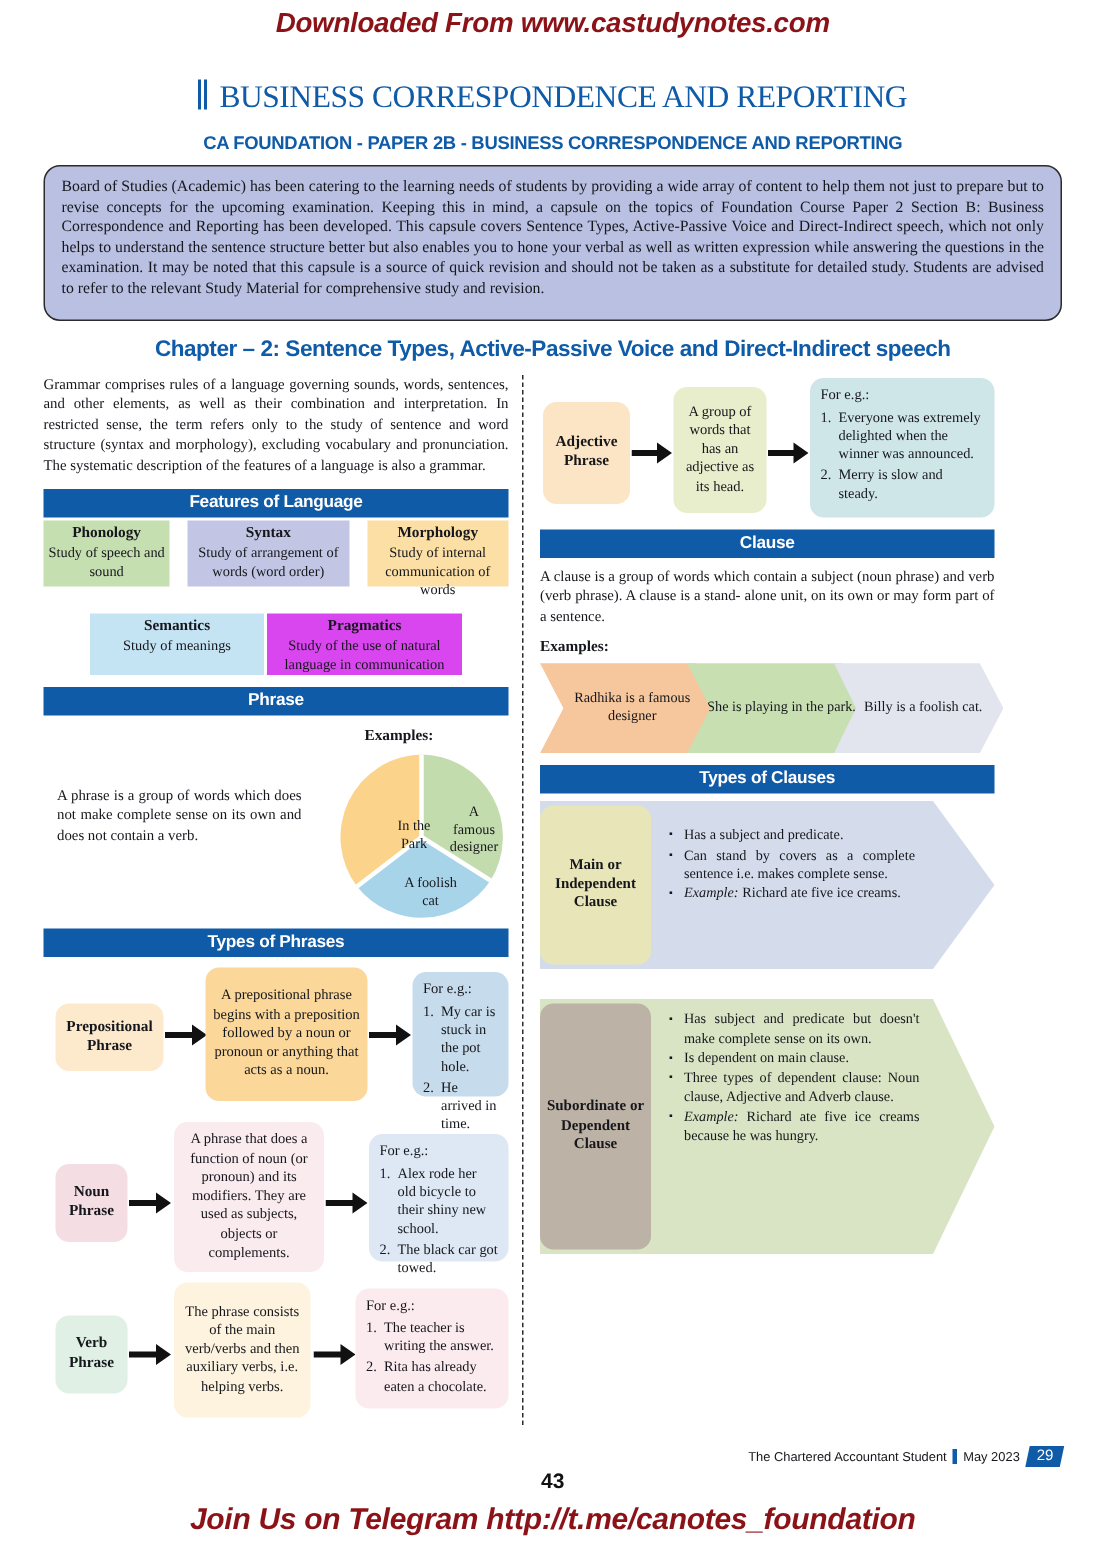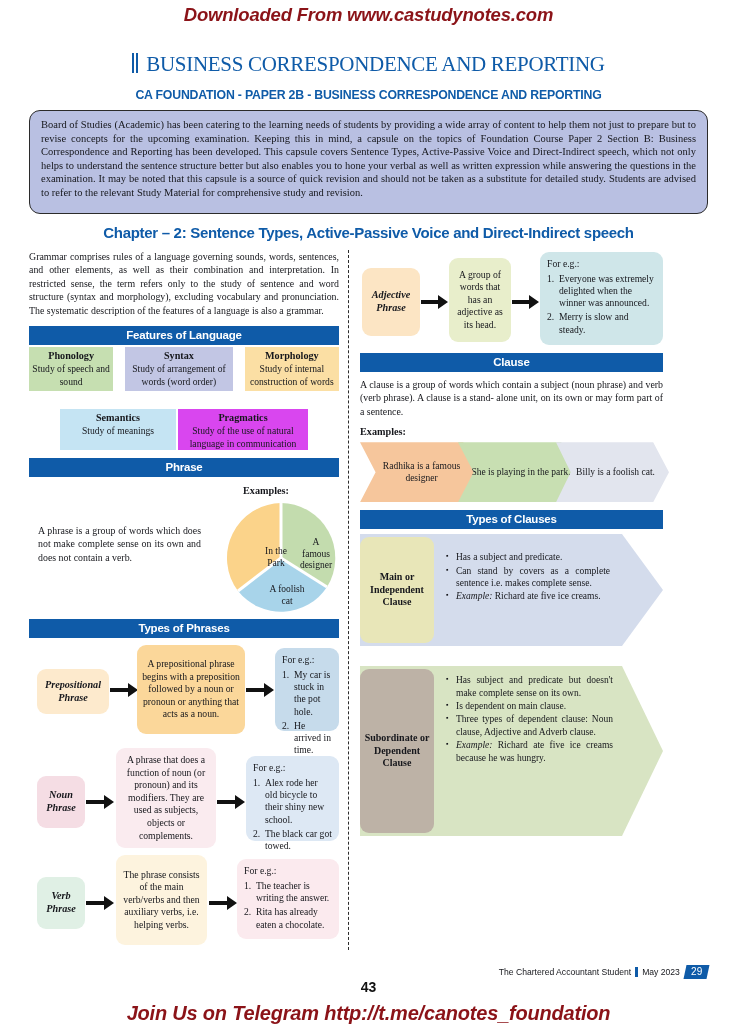--- a/index.html
+++ b/index.html
@@ -110,21 +110,21 @@
   }
   .cell b { font-size: 10.2px; display: block; margin-bottom: 1px; }
   .rbox {
     border-radius: 9px;
     font-family: "Liberation Serif", serif;
     font-size: 9.7px; line-height: 12.6px;
     color: #16171c;
     display: flex; align-items: center; justify-content: center;
     text-align: center; padding: 4px 5px;
   }
-  .rbox.lbl { font-weight: bold; font-size: 10.2px; font-style: italic; }
+  .rbox.lbl { font-weight: bold; font-size: 10.2px; }
   .rbox.ex  { display: block; text-align: left; padding: 6px 7px; }
   .arrow { position: absolute; }
   .arrow svg { display: block; }
 
   
   .feat-row { display: flex; gap: 12px; }
   .feat-row2 { display: flex; gap: 2px; margin-top: 18px; justify-content: center; }
 
   
   .examples-lbl {
@@ -237,21 +237,21 @@
         <div class="cell" style="width:90px;height:44px;background:#c6dfb1;">
           <b>Phonology</b>
           <span>Study of speech and sound</span>
         </div>
         <div class="cell" style="width:115px;height:44px;background:#c2c6e4;">
           <b>Syntax</b>
           <span>Study of arrangement of words (word order)</span>
         </div>
         <div class="cell" style="width:101px;height:44px;background:#fbdfa4;">
           <b>Morphology</b>
-          <span>Study of internal construction of words</span>
+          <span>Study of internal communication of words</span>
         </div>
       </div>
       <div class="feat-row2">
         <div class="cell" style="width:116px;height:41px;background:#c5e4f3;">
           <b>Semantics</b>
           <span>Study of meanings</span>
         </div>
         <div class="cell" style="width:130px;height:41px;background:#d946ef;">
           <b>Pragmatics</b>
           <span>Study of the use of natural language in communication</span>

